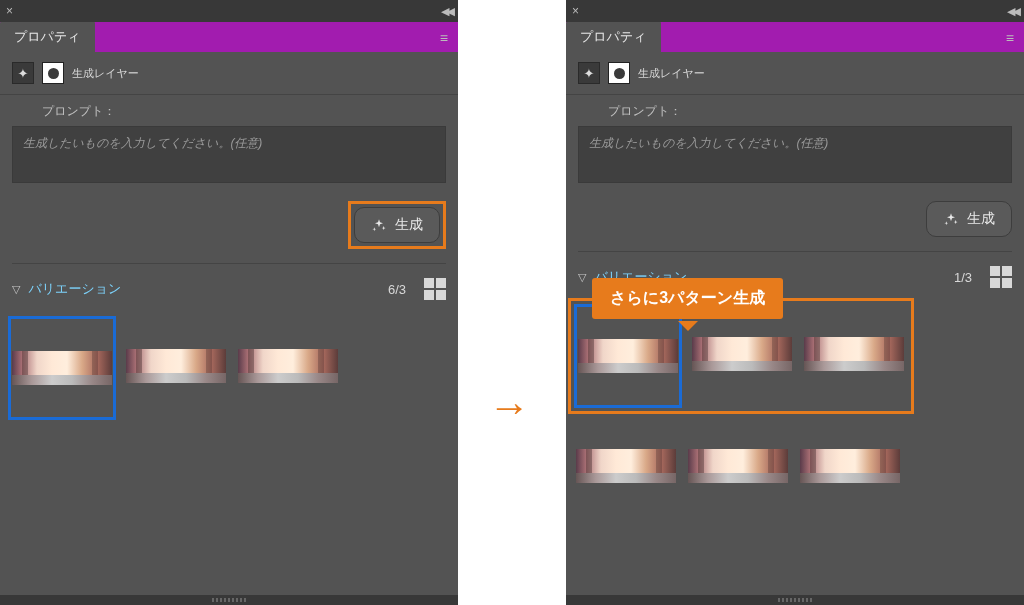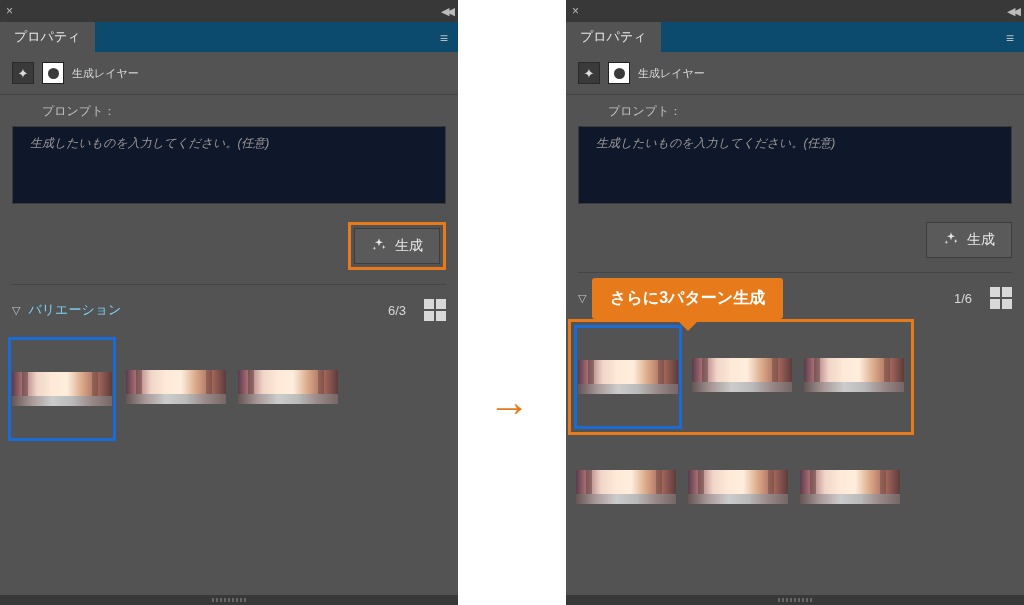--- a/index.html
+++ b/index.html
@@ -31,21 +31,21 @@
     justify-content: space-between;
     padding: 0 6px;
     font-size: 11px;
     color: #aaa;
   }
   .close-x { cursor: pointer; font-size: 12px; color: #bbb; }
   .collapse-chevrons { cursor: pointer; font-size: 11px; letter-spacing: -3px; color:#bbb;}
 
   .tab-row {
     height: 30px;
-    background: #0c4a6e;
+    background: #a21caf;
     display: flex;
     align-items: flex-end;
     padding-left: 0;
   }
   .tab {
     background: #535353;
     padding: 6px 14px;
     font-size: 13px;
     color: #e6e6e6;
     border-top-left-radius: 1px;
@@ -85,46 +85,46 @@
     content: "";
     width: 11px; height: 11px;
     border-radius: 50%;
     background: #3a3a3a;
   }
   .layer-label { font-size: 11px; color: #d8d8d8; }
 
   .prompt-section { padding: 8px 12px 10px 12px; }
   .prompt-label { font-size: 12px; color: #c0c0c0; margin-bottom: 6px; display:block;margin-left:30px;}
   .prompt-box {
-    background: #0f172a;
+    background: #404040;
     border: 1px solid #3a3a3a;
-    height: 78px;
-    padding: 8px 17px;
+    height: 57px;
+    padding: 8px 10px;
     font-size: 12px;
     color: #9a9a9a;
     font-style: italic;
     line-height: 1.4;
   }
 
   .generate-row {
     display: flex;
     justify-content: flex-end;
     padding: 8px 12px 14px 12px;
   }
   .gen-btn {
     background: #5a5a5a;
     border: 1px solid #3d3d3d;
     color: #e8e8e8;
     padding: 8px 16px;
     font-size: 14px;
     display: flex;
-    align-items: flex-start;
+    align-items: flex-end;
     gap: 8px;
     cursor: pointer;
-    border-radius: 0;
+    border-radius: 10px;
   }
   .gen-btn svg { width: 16px; height: 16px; fill: #e8e8e8; }
   .gen-highlight {
     border: 3px solid #e77b1c;
     padding: 3px;
     display: inline-flex;
   }
   .gen-highlight .gen-btn { margin:0; }
 
   .divider { height:1px; background: #444; margin: 0 12px; }
@@ -322,21 +322,21 @@
         <svg viewBox="0 0 24 24">
           <path d="M12 2l1.5 4.5L18 8l-4.5 1.5L12 14l-1.5-4.5L6 8l4.5-1.5L12 2zm7 10l.9 2.6L22 15l-2.1.9L19 18l-.9-2.1L16 15l2.1-.4L19 12zM5 14l.7 2 2 .7-2 .7L5 20l-.7-2.6L2 16.7l2.3-.7L5 14z"></path>
         </svg>
         <span>生成</span>
       </button>
   </div>
   <div class="divider"></div>
   <div class="variation-row">
     <span class="var-chevron">▽</span>
     <span class="var-label">バリエーション</span>
-    <span class="var-count">1/6</span>
+    <span class="var-count">1/3</span>
     <div class="grid-btn">
         <span></span>
         <span></span>
         <span></span>
         <span></span>
       </div>
   </div>
   <div class="thumbs-wrap" style="position:relative;">
     <div class="thumbs">
       <div class="thumb selected">

